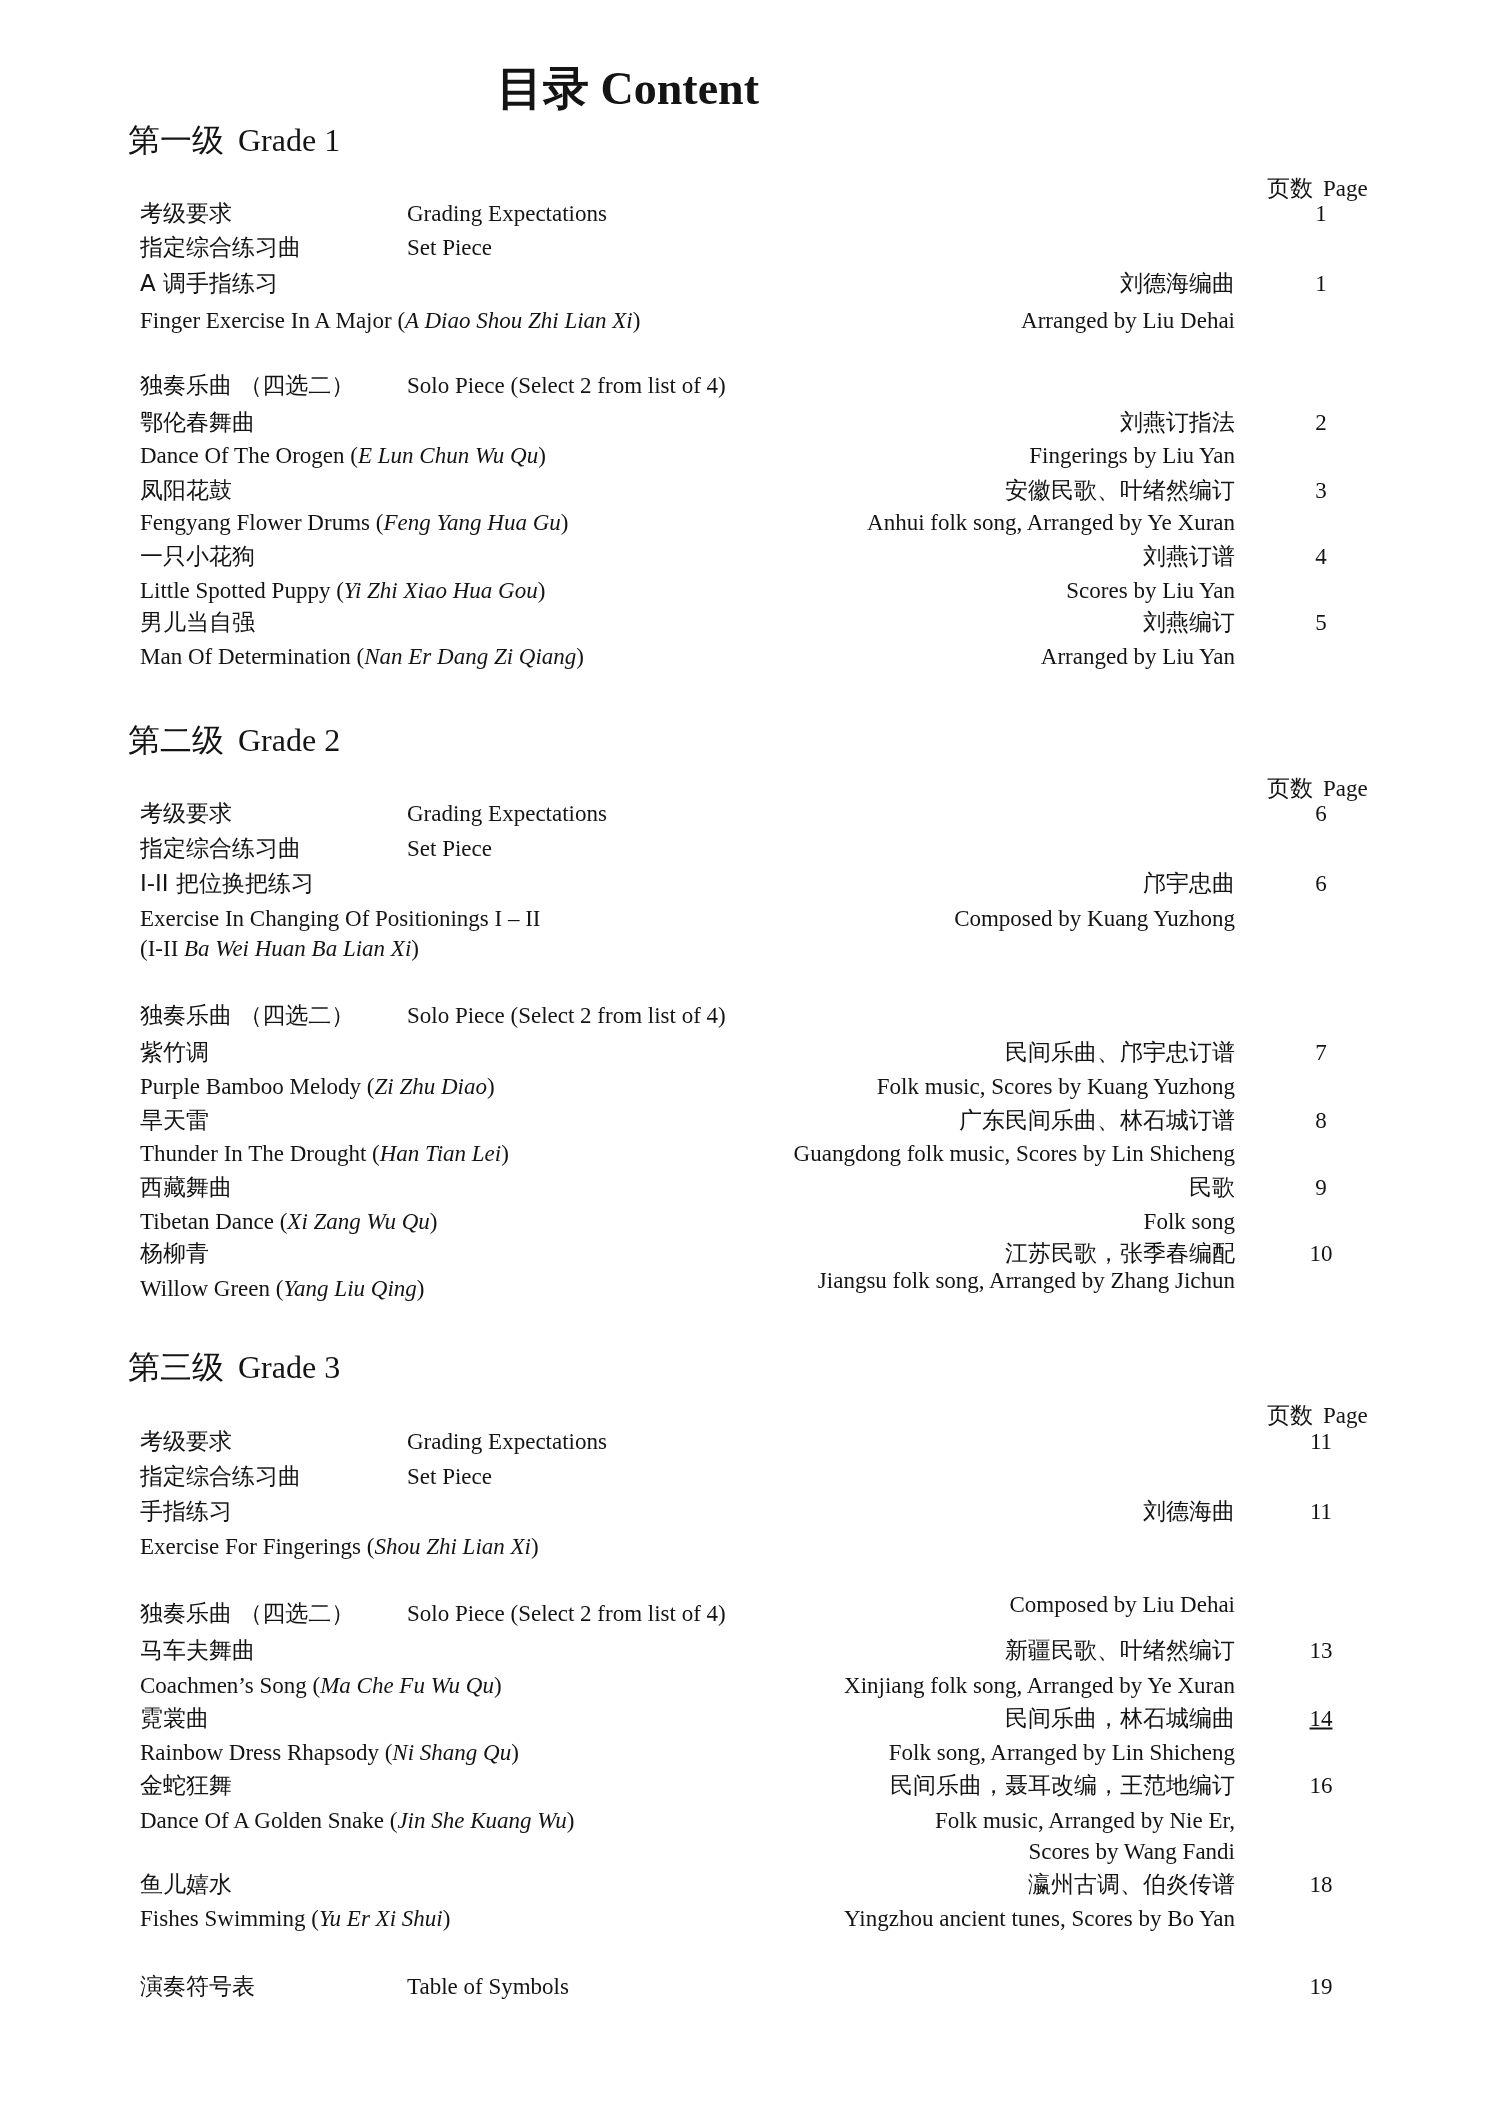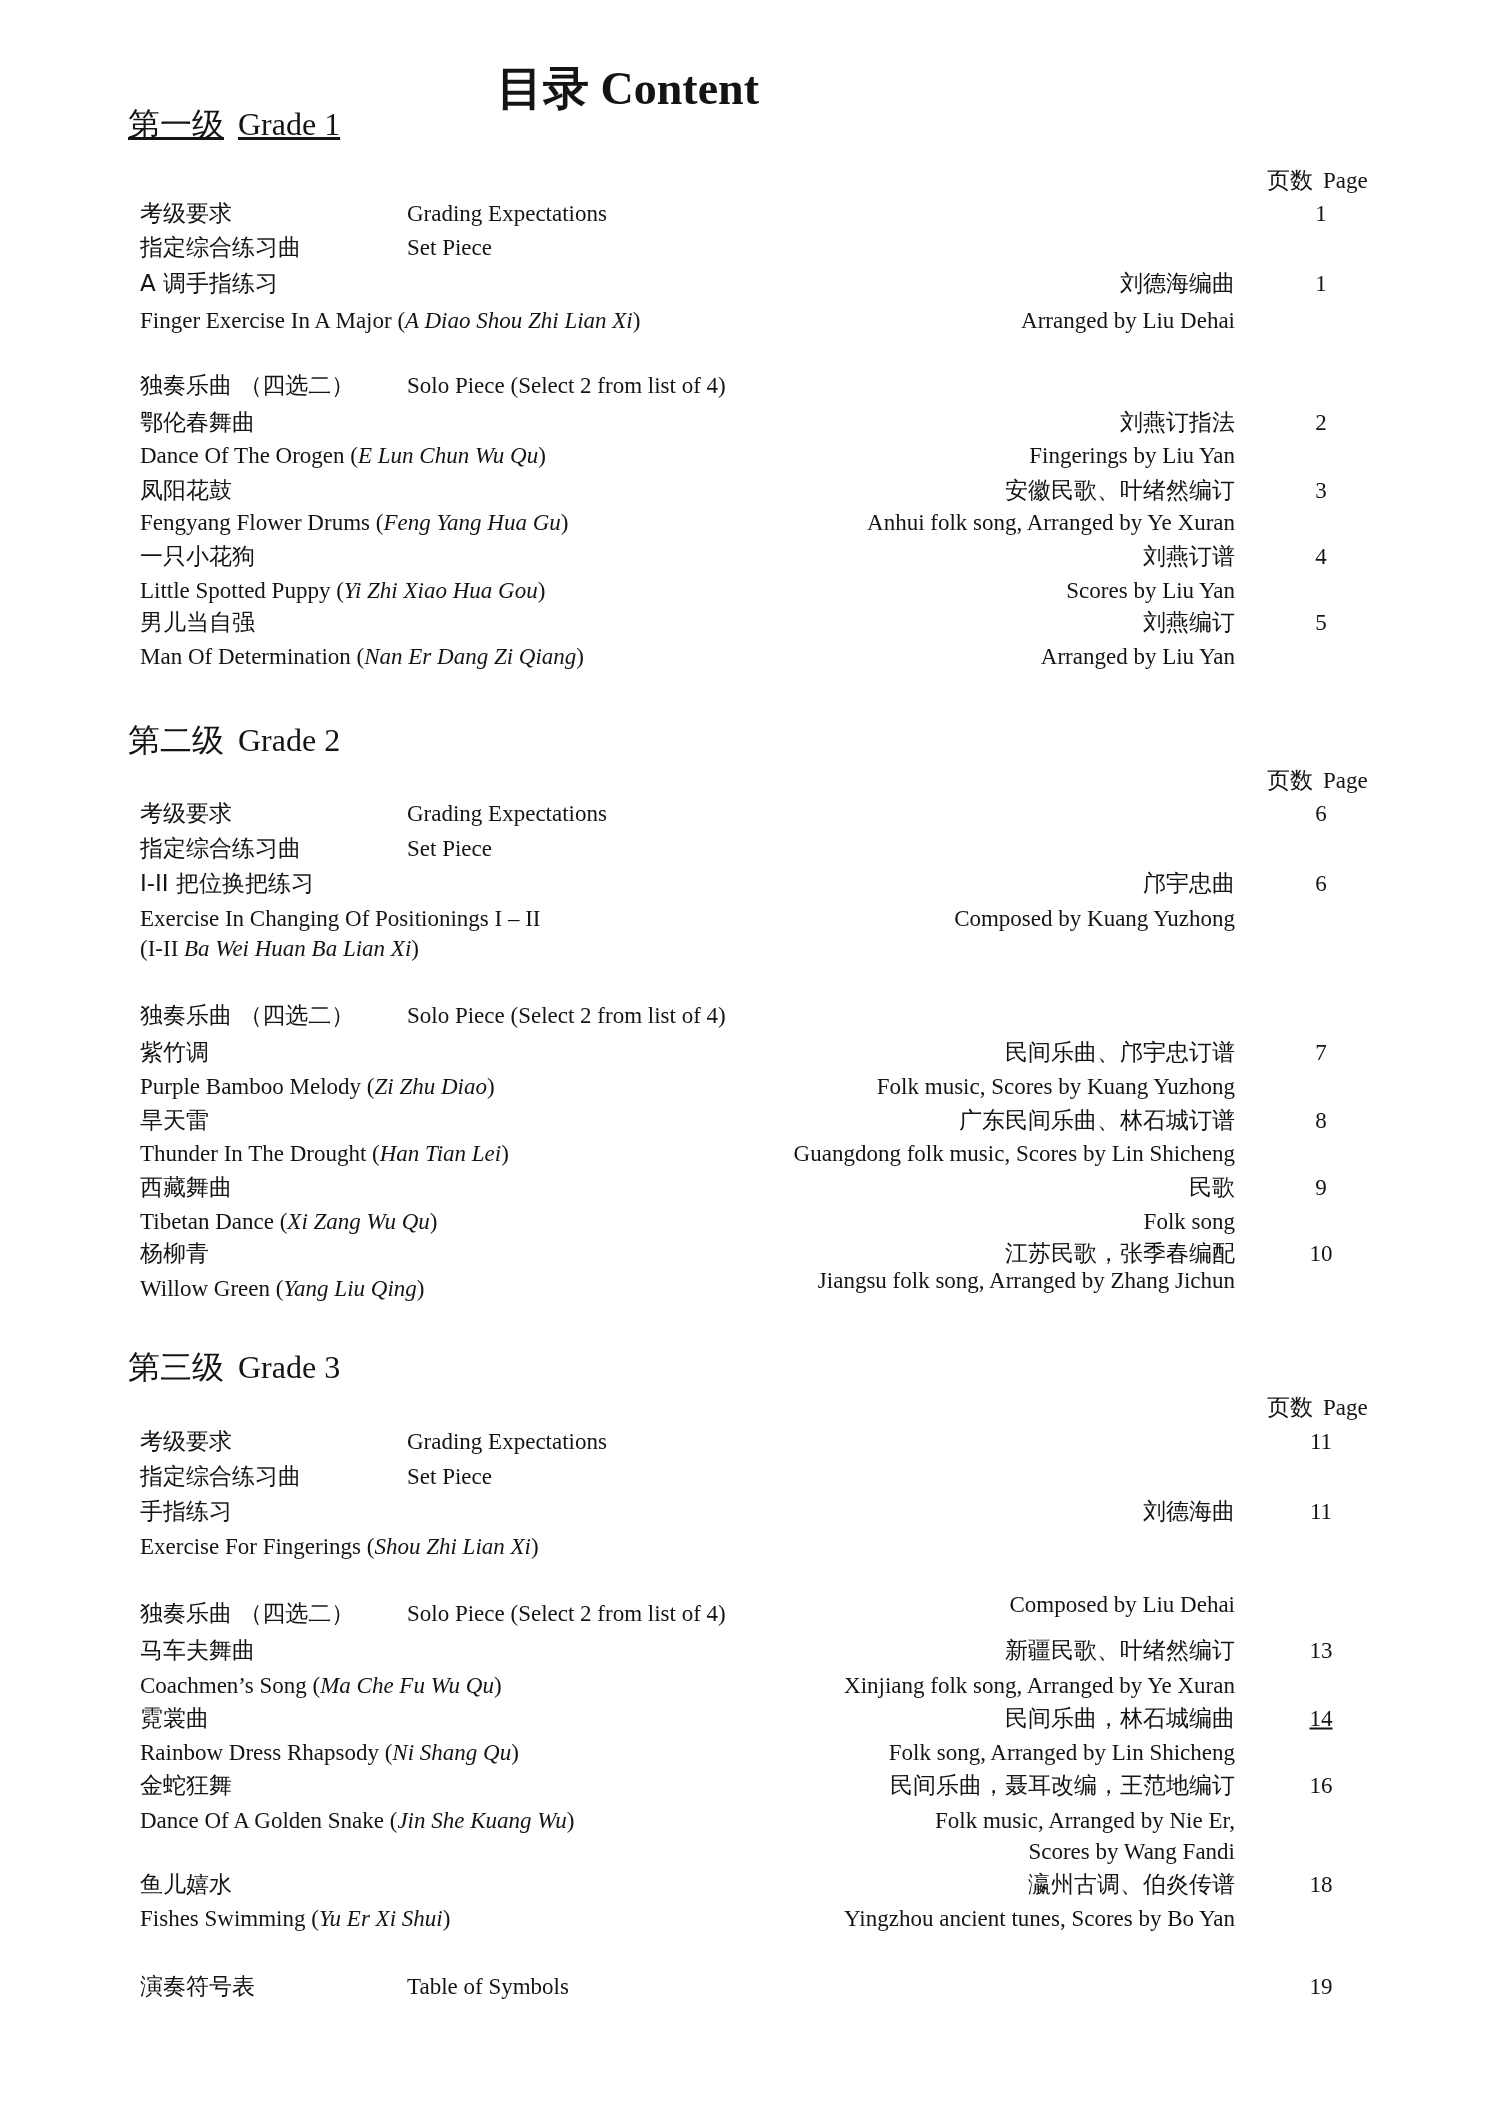--- a/index.html
+++ b/index.html
@@ -2,40 +2,40 @@
 <html><head>
   <meta charset="utf-8">
   <style>
     html, body { margin: 0; padding: 0; background: #ffffff; }
     body { width: 1500px; height: 2121px; position: relative; overflow: hidden; color: #141414; }
     .abs { position: absolute; white-space: nowrap; line-height: 1; }
     .title { font-size: 46px; font-weight: bold; left: 0; width: 1256px; text-align: center; transform: translateY(-50%); }
     .title .cn { font-family: "DejaVu Sans", sans-serif; font-weight: bold; }
     .grade { font-size: 32px; left: 128px; transform: translateY(-50%); }
     .grade .en { font-family: "Liberation Serif", serif; margin-left: 14px; }
-    .pghdr { font-size: 23px; left: 1267px; transform: translateY(-50%); }
+    .pghdr { font-size: 23px; left: 1267px; transform: translateY(-50%); margin-top: 8px; }
     .pghdr .en { font-family: "Liberation Serif", serif; margin-left: 10px; }
     .c1 { font-size: 23px; left: 140px; transform: translateY(-50%); }
     .c2 { font-size: 23px; left: 407px; transform: translateY(-50%); }
     .right { font-size: 23px; right: 265px; text-align: center; transform: translateY(-50%); }
     .num { font-size: 23px; left: 1296px; width: 50px; text-align: center; transform: translateY(-50%); }
     .en { font-family: "Liberation Serif", serif; }
     .cn { font-family: "DejaVu Sans", sans-serif; }
     i { font-style: italic; }
   </style>
 </head>
 <body>
 
 <div class="abs title" style="top:88px;">
   <span class="cn">目录</span>
   <span class="en">Content</span>
 </div>
 
 <div>
-  <div class="abs grade" style="top:124px;text-decoration:underline;">
+  <div class="abs grade" style="top:140px;">
     <span class="cn">第一级</span><span class="en">Grade 1</span>
   </div>
   <div class="abs pghdr" style="top:180px;">
     <span class="cn">页数</span><span class="en">Page</span>
   </div>
 
   <div class="abs c1 cn" style="top:213px;">考级要求</div>
   <div class="abs c2 en" style="top:213px;">Grading Expectations</div>
   <div class="abs num en" style="top:213px;">1</div>
 

